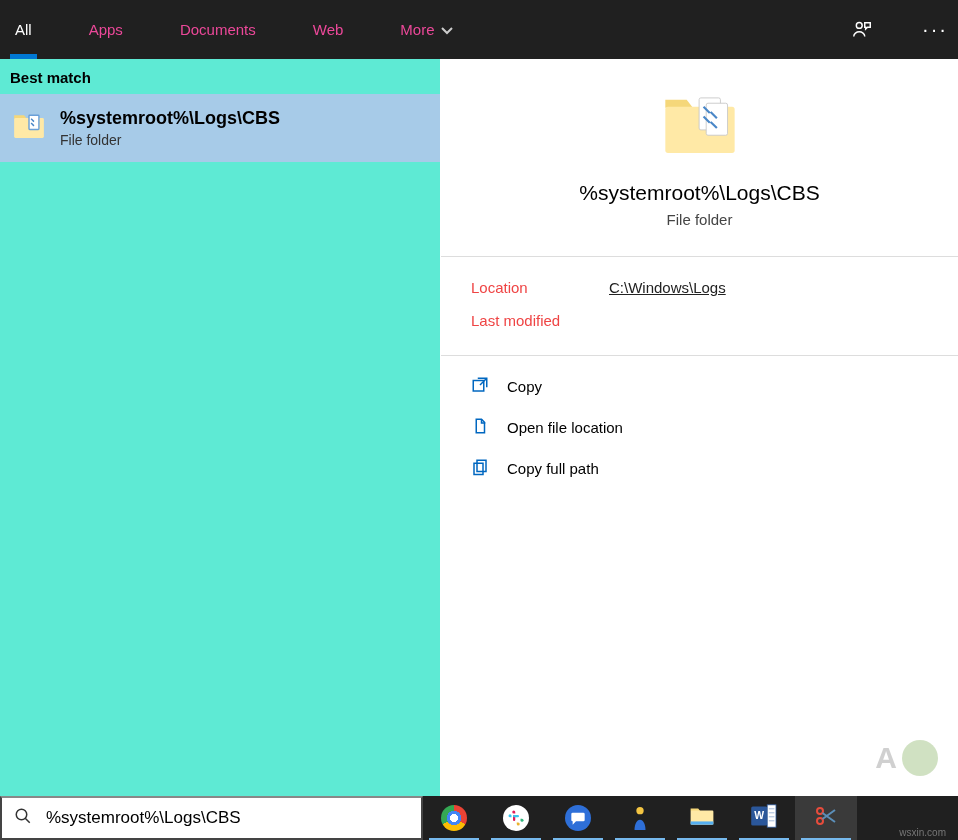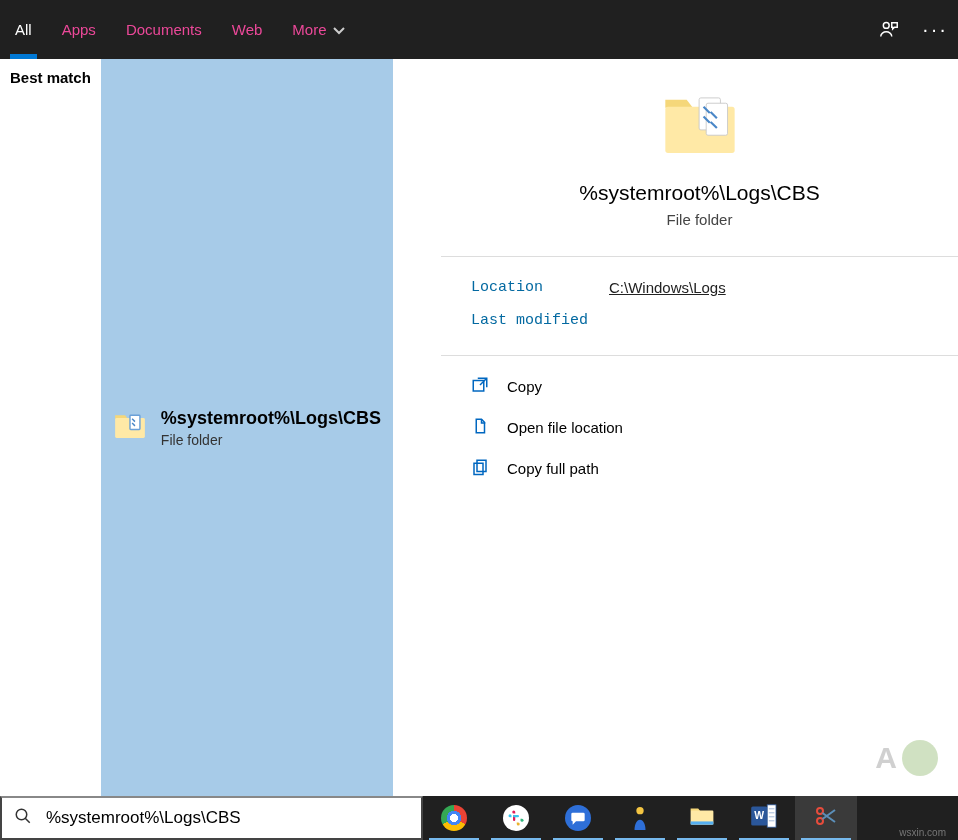--- a/index.html
+++ b/index.html
@@ -1,21 +1,21 @@
 <!DOCTYPE html>
 <html><head>
 <meta charset="utf-8">
 <style>
   * { box-sizing: border-box; margin: 0; padding: 0; font-family: "Segoe UI", sans-serif; }
   html, body { width: 958px; height: 840px; overflow: hidden; background: #fff; }
 
   
   .tabbar {
     height: 59px; background: #202020; display: flex; align-items: center;
-    color: #ccc; position: relative;
+    color: #ccc; position: relative; gap: 27px;
   }
   .tabbar .tab {
     padding: 0 15px; height: 59px; display: flex; align-items: center;
     font-size: 15px; cursor: pointer; position: relative; color: #ec4899;
   }
   .tabbar .tab.active { color: #fff; }
   .tabbar .tab.active::after {
     content: ""; position: absolute; bottom: 0; left: 10px; right: 10px;
     height: 5px; background: #0078d4;
   }
@@ -25,21 +25,21 @@
     width: 46px; height: 46px; display: flex; align-items: center;
     justify-content: center; color: #fff; cursor: pointer;
   }
   .tabbar .dots { font-size: 20px; letter-spacing: 2px; }
 
   
   .body {
     display: flex; height: 737px; background: #e6e6e6;
   }
   .left {
-    width: 440px; background: #ffffff; display: flex; flex-direction: row;
+    width: 440px; background: #5eead4; display: flex; flex-direction: column;
   }
   .section-label {
     padding: 10px 10px 8px 10px; font-size: 15px; color: #000; font-weight: 600;
   }
   .best-match {
     background: #a7cbe8; display: flex; align-items: center;
     padding: 14px 12px; gap: 14px; cursor: pointer;
   }
   .folder-icon-sm {
     width: 34px; height: 34px; flex-shrink: 0;
@@ -56,21 +56,21 @@
     padding: 30px 20px 28px;
   }
   .folder-lg { width: 80px; height: 72px; margin-bottom: 16px; }
   .preview-title { font-size: 21px; color: #000; margin-top: 4px; }
   .preview-sub { font-size: 15px; color: #444; margin-top: 6px; }
 
   .divider { height: 1px; background: #ddd; margin: 0; }
 
   .meta { padding: 14px 30px 18px; }
   .meta-row { display: flex; padding: 8px 0; font-size: 15px; }
-  .meta-row .k { width: 130px; color: #0369a1; font-family: Liberation Mono, monospace; }
+  .meta-row .k { width: 130px; color: #ef4444; }
   .meta-row .v { color: #222; margin-left: 8px; }
   .meta-row .v.link { text-decoration: underline; cursor: pointer; color: #222; }
 
   .actions { padding: 10px 30px; }
   .action {
     display: flex; align-items: center; gap: 18px; padding: 10px 0;
     font-size: 15px; color: #000; cursor: pointer;
   }
   .action svg { width: 18px; height: 18px; color: #0067c0; }
 

